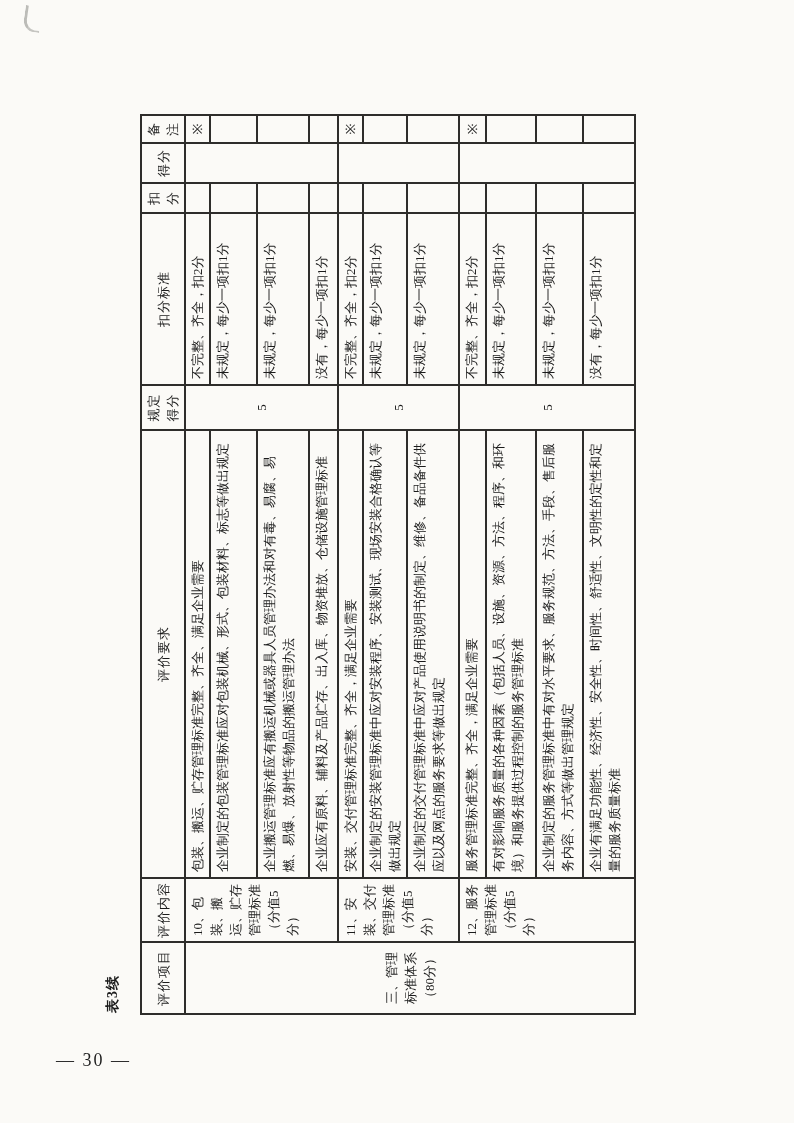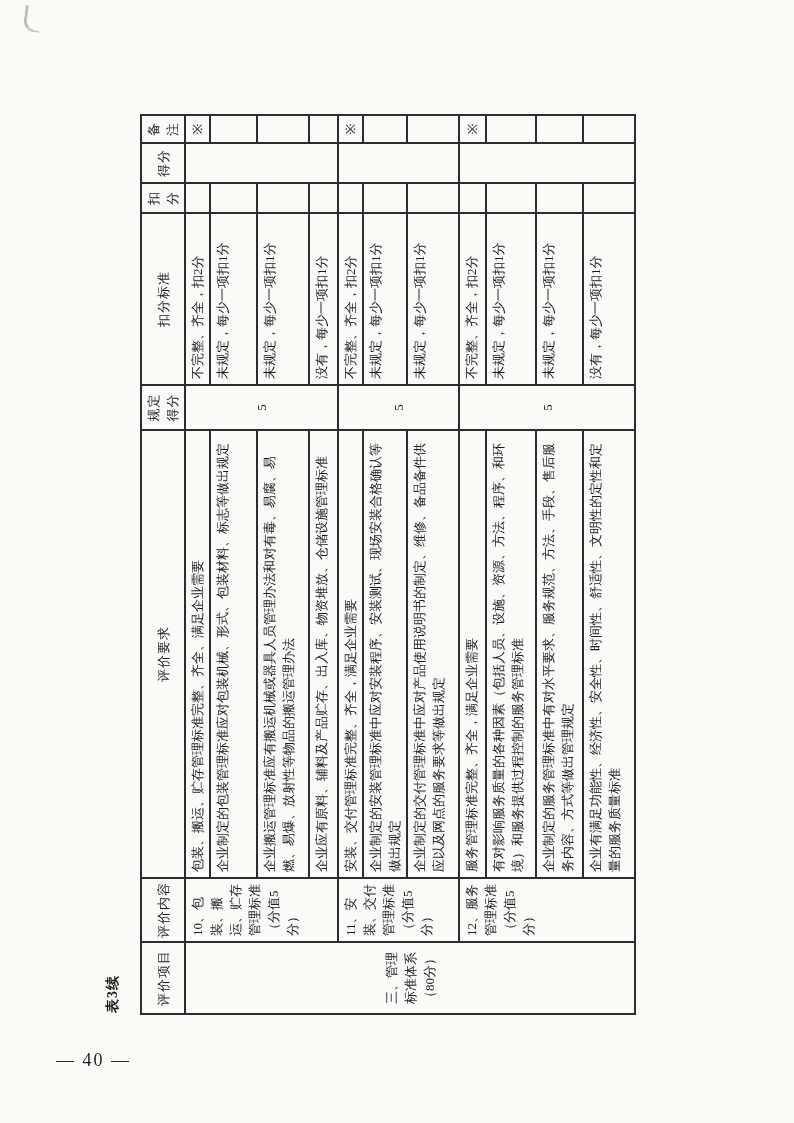--- a/index.html
+++ b/index.html
@@ -157,14 +157,14 @@
           <tr style="height: 52px;">
             <td class="req">企业有满足功能性、经济性、安全性、时间性、舒适性、文明性的定性和定量的服务质量标准</td>
             <td class="deduct">没有，每少一项扣1分</td>
             <td class="kf"></td>
             <td class="remark"></td>
           </tr>
         </tbody>
     </table>
   </div>
 
-  <div class="pagenum">— 40 —</div>
+  <div class="pagenum">— 30 —</div>
 </div>
 
 </body></html>

